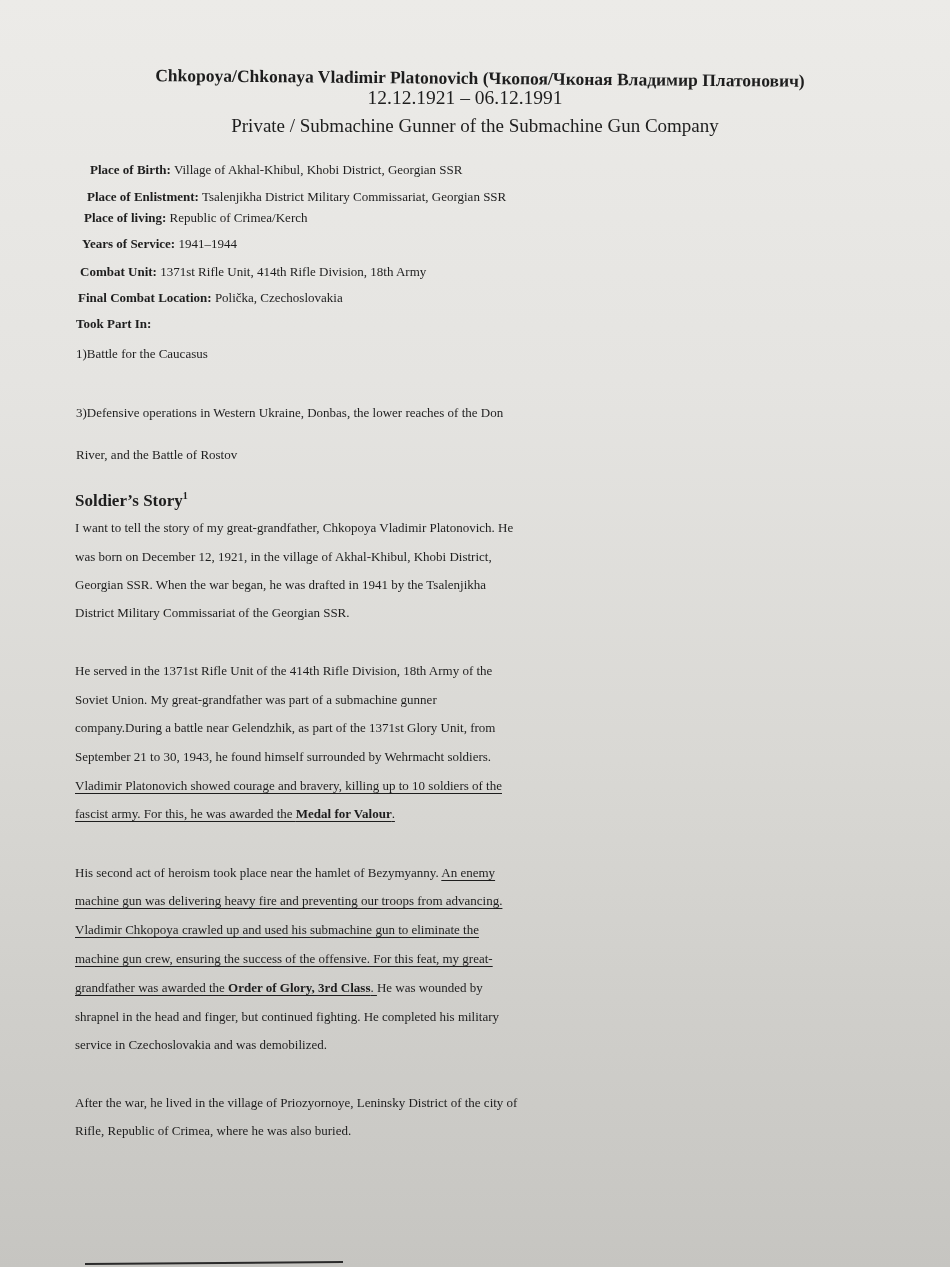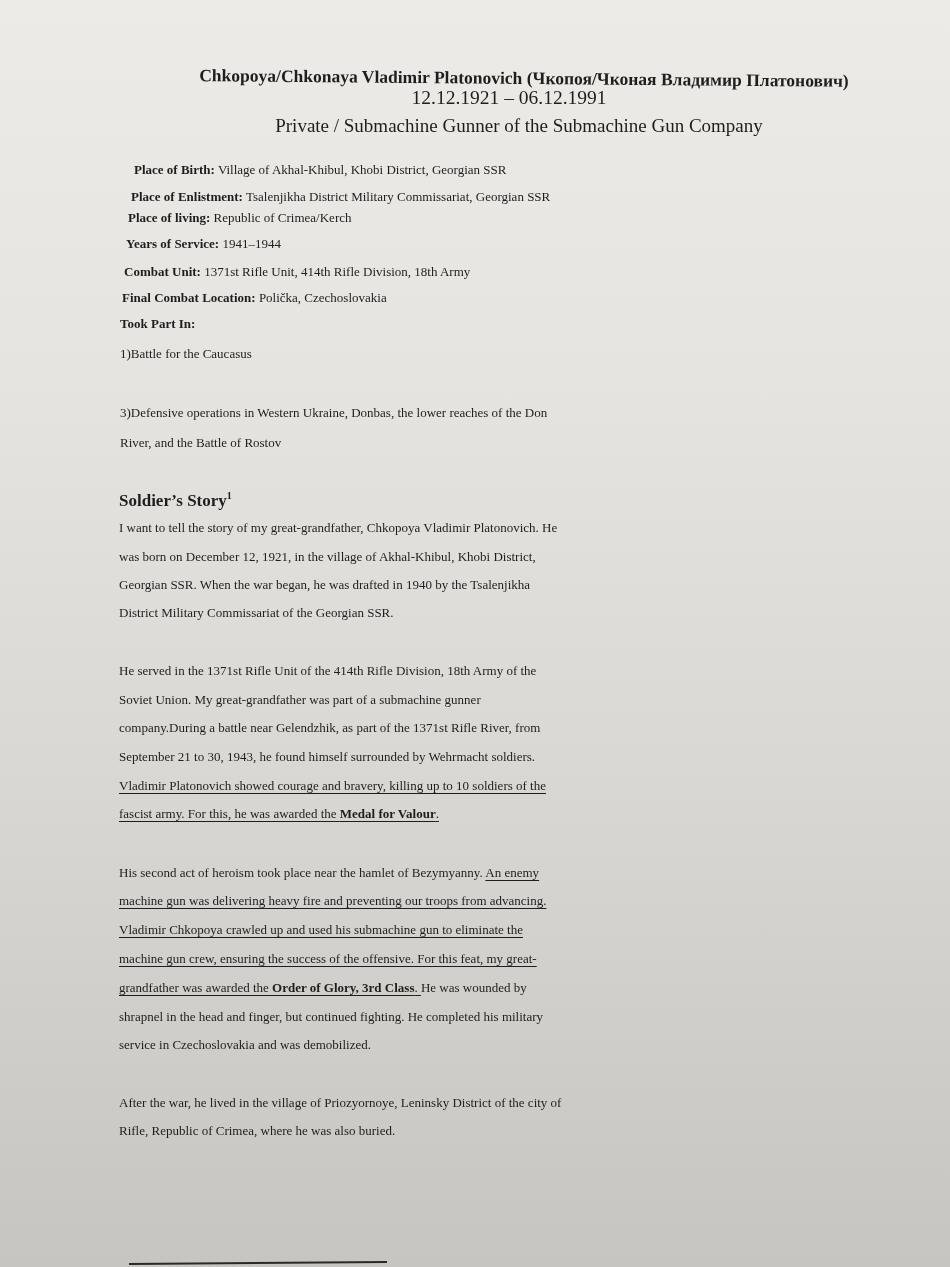--- a/index.html
+++ b/index.html
@@ -5,21 +5,21 @@
     html, body { margin: 0; padding: 0; }
     body {
       width: 950px;
       height: 1267px;
       overflow: hidden;
       background: linear-gradient(180deg, #ecebe8 0%, #e5e4e1 30%, #d9d8d4 60%, #cdccc8 85%, #c6c5c1 100%);
       font-family: "Liberation Serif", "DejaVu Serif", serif;
       color: #1e1e1e;
       position: relative;
     }
-    .page { position: absolute; left: 0; top: 0; width: 844px; height: 1267px; margin-left: 44px; }
+    .page { position: absolute; left: 0; top: 0; width: 844px; height: 1267px; }
     .hdr { position: absolute; left: 0; width: 950px; text-align: center; }
     .hdr-name { top: 68px; font-size: 17.5px; font-weight: bold; transform: rotate(0.5deg); left: 5px; }
     .hdr-dates { top: 87px; font-size: 19.5px; left: -10px; }
     .hdr-rank { top: 115px; font-size: 19px; left: 0px; }
 
     .line { position: absolute; font-size: 13px; white-space: nowrap; line-height: 1; }
     .line b { font-weight: bold; }
     .u { text-decoration: underline; text-underline-offset: 3px; text-decoration-thickness: 1.4px; }
     .story-head { font-size: 17px; font-weight: bold; }
     sup { font-size: 10px; }
@@ -40,32 +40,32 @@
   <div class="line" style="left:90px; top:163px;"><b>Place of Birth:</b><span> Village of Akhal-Khibul, Khobi District, Georgian SSR</span></div>
   <div class="line" style="left:87px; top:190px;"><b>Place of Enlistment:</b><span> Tsalenjikha District Military Commissariat, Georgian SSR</span></div>
   <div class="line" style="left:84px; top:211px;"><b>Place of living:</b><span> Republic of Crimea/Kerch</span></div>
   <div class="line" style="left:82px; top:237px;"><b>Years of Service:</b><span> 1941–1944</span></div>
   <div class="line" style="left:80px; top:265px;"><b>Combat Unit:</b><span> 1371st Rifle Unit, 414th Rifle Division, 18th Army</span></div>
   <div class="line" style="left:78px; top:291px;"><b>Final Combat Location:</b><span> Polička, Czechoslovakia</span></div>
 
   <div class="line" style="left:76px; top:317px;"><b>Took Part In:</b></div>
   <div class="line" style="left:76px; top:347px;">1)Battle for the Caucasus</div>
   <div class="line" style="left:76px; top:406px;">3)Defensive operations in Western Ukraine, Donbas, the lower reaches of the Don</div>
-  <div class="line" style="left:76px; top:436px;">River, and the Battle of Rostov</div>
+  <div class="line" style="left:76px; top:448px;">River, and the Battle of Rostov</div>
 
   <div class="line story-head" style="left:75px; top:491px;"><span>Soldier’s Story</span><sup>1</sup></div>
 
   <div class="line" style="left:75px; top:521px;">I want to tell the story of my great-grandfather, Chkopoya Vladimir Platonovich. He</div>
   <div class="line" style="left:75px; top:550px;">was born on December 12, 1921, in the village of Akhal-Khibul, Khobi District,</div>
-  <div class="line" style="left:75px; top:578px;">Georgian SSR. When the war began, he was drafted in 1940 by the Tsalenjikha</div>
+  <div class="line" style="left:75px; top:578px;">Georgian SSR. When the war began, he was drafted in 1941 by the Tsalenjikha</div>
   <div class="line" style="left:75px; top:606px;">District Military Commissariat of the Georgian SSR.</div>
 
   <div class="line" style="left:75px; top:664px;">He served in the 1371st Rifle Unit of the 414th Rifle Division, 18th Army of the</div>
   <div class="line" style="left:75px; top:693px;">Soviet Union. My great-grandfather was part of a submachine gunner</div>
-  <div class="line" style="left:75px; top:721px;">company.During a battle near Gelendzhik, as part of the 1371st Rifle River, from</div>
+  <div class="line" style="left:75px; top:721px;">company.During a battle near Gelendzhik, as part of the 1371st Glory Unit, from</div>
   <div class="line" style="left:75px; top:750px;">September 21 to 30, 1943, he found himself surrounded by Wehrmacht soldiers.</div>
   <div class="line u" style="left:75px; top:779px;">Vladimir Platonovich showed courage and bravery, killing up to 10 soldiers of the </div>
   <div class="line u" style="left:75px; top:807px;"><span>fascist army. For this, he was awarded the </span><b>Medal for Valour</b><span>.</span></div>
 
   <div class="line" style="left:75px; top:866px;"><span>His second act of heroism took place near the hamlet of Bezymyanny. </span><span class="u">An enemy </span></div>
   <div class="line u" style="left:75px; top:894px;">machine gun was delivering heavy fire and preventing our troops from advancing. </div>
   <div class="line u" style="left:75px; top:923px;">Vladimir Chkopoya crawled up and used his submachine gun to eliminate the </div>
   <div class="line u" style="left:75px; top:952px;">machine gun crew, ensuring the success of the offensive. For this feat, my great-</div>
   <div class="line" style="left:75px; top:981px;"><span class="u"><span>grandfather was awarded the </span><b>Order of Glory, 3rd Class</b><span>. </span></span><span>He was wounded by</span></div>
   <div class="line" style="left:75px; top:1010px;">shrapnel in the head and finger, but continued fighting. He completed his military</div>

